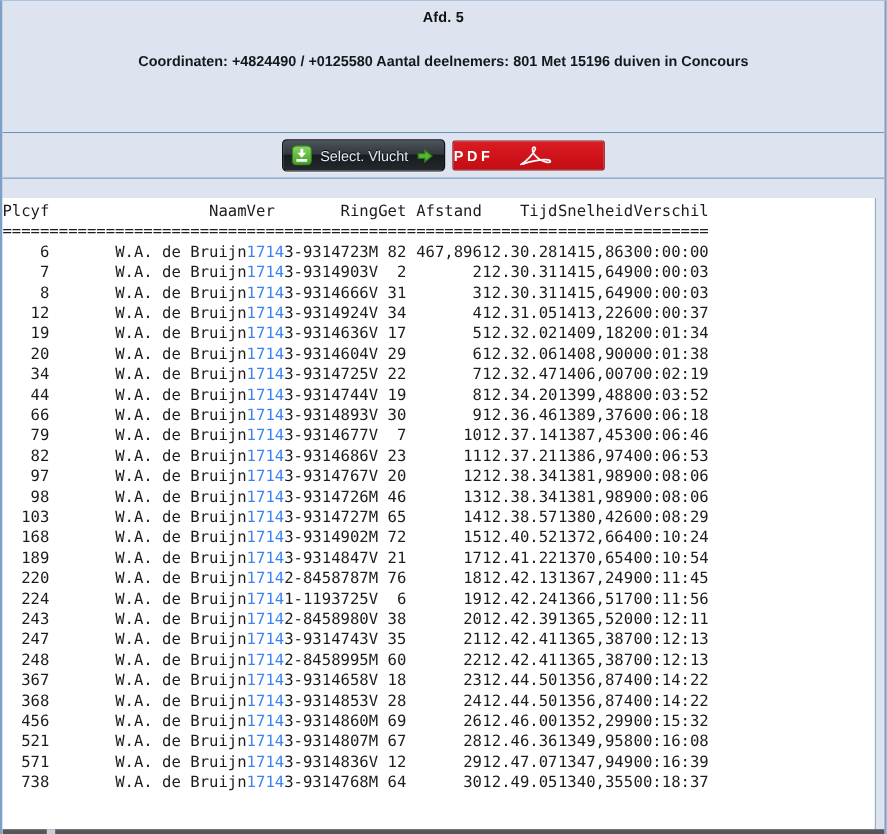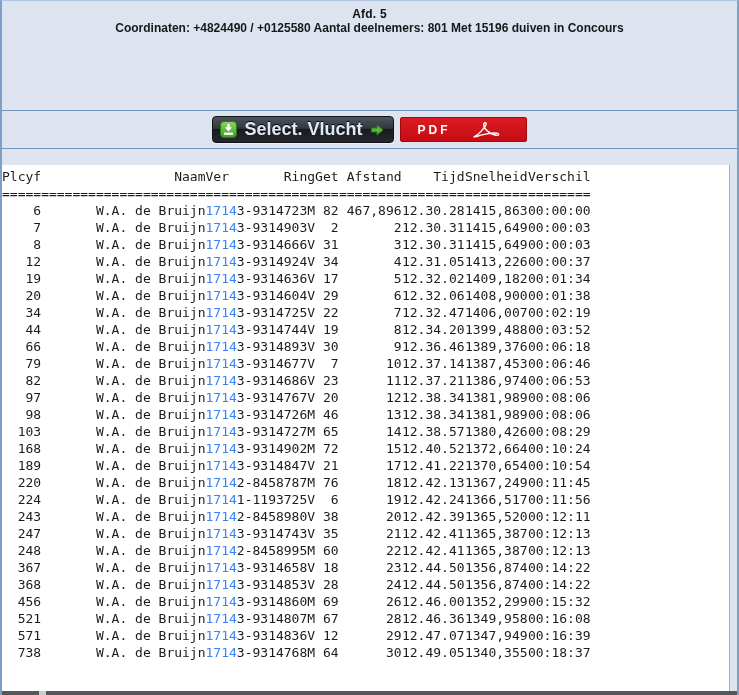--- a/index.html
+++ b/index.html
@@ -31,46 +31,45 @@
     font-size:12px;
     font-weight:bold;
     letter-spacing:0.2px;
   }
   .info-line {
     font-size:12px;
     font-weight:bold;
     color:#15181c;
   }
   .info-line.l1 { margin-top:14px; }
-  .info-line.l2 { }
+  .info-line.l2 { margin-top:23px; }
   
   .toolbar {
     height:37px;
     background:#dde4ef;
     border-bottom:1px solid #6f94ba;
     display:flex;
     justify-content:center;
     align-items:center;
     gap:6px;
   }
   .btn-select {
     display:inline-flex; align-items:center; gap:7px;
     height:25px; padding:0 9px 0 7px;
     background:linear-gradient(#4d545c 0%, #33383e 45%, #181b1f 50%, #24272c 100%);
     border:1px solid #111318;
     border-radius:4px;
     box-shadow:0 1px 0 rgba(255,255,255,.45);
     color:#dfe8f6;
-    font-size:18px;
+    font-size:12px;
     cursor:pointer;
-    font-weight:bold;
   }
   .btn-select .lbl { text-shadow:0 -1px 0 #000; white-space:nowrap; }
   .btn-pdf {
-    display:inline-flex; align-items:center; justify-content:center; gap:18px;
+    display:inline-flex; align-items:center; gap:18px;
     width:125px; height:23px;
     background:linear-gradient(#da1b22, #c50d14);
     border:1px solid #9d0b10;
     border-radius:2px;
     color:#fff;
     cursor:pointer;
   }
   .btn-pdf .lbl {
     font-size:12px; font-weight:bold; letter-spacing:3px;
   }

